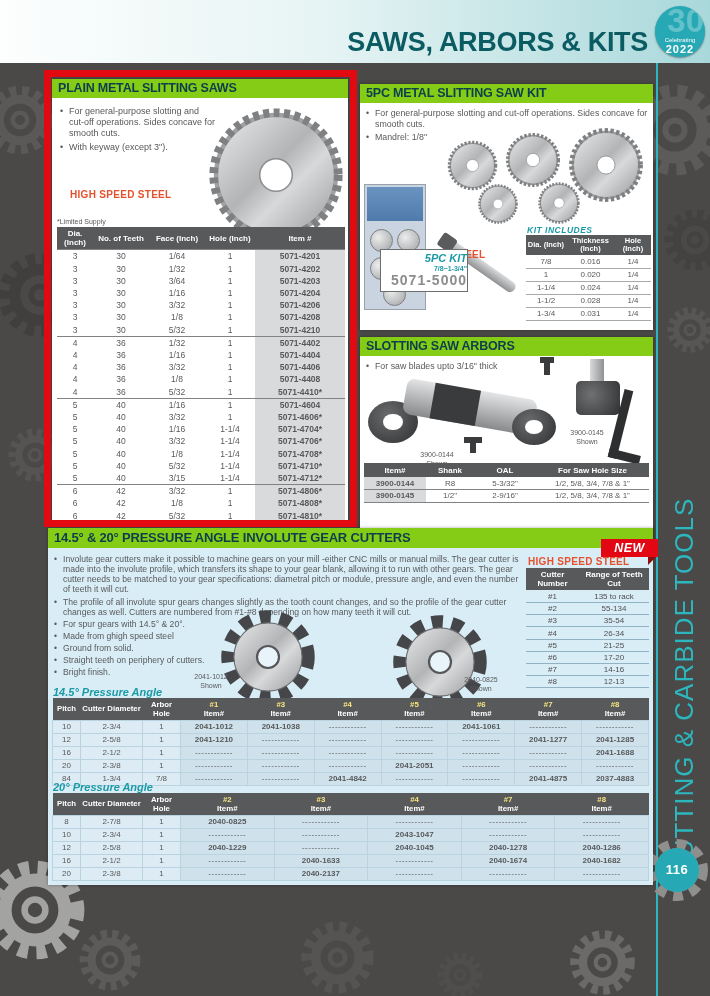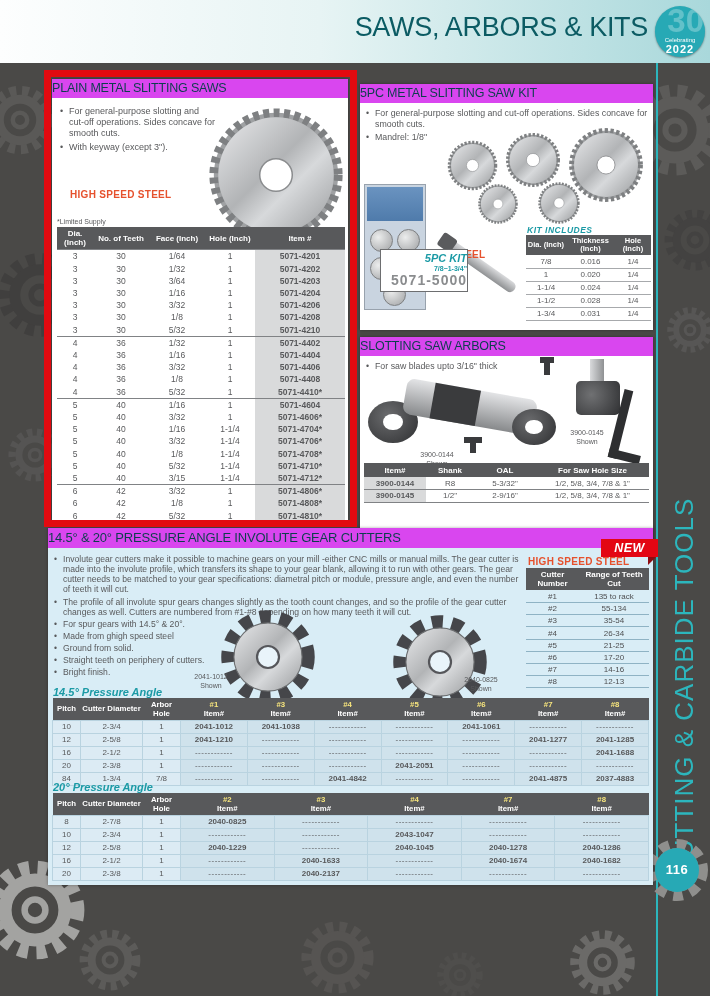--- a/index.html
+++ b/index.html
@@ -7,41 +7,41 @@
   body{font-family:"Liberation Sans","DejaVu Sans",sans-serif}
   .page{position:relative;width:710px;height:996px;background:#4a4947;overflow:hidden}
 
   
   .bg-gear{position:absolute;pointer-events:none}
   .bg-gear use{stroke:currentColor;fill:none}
 
   
   .banner{position:absolute;left:0;top:0;width:710px;height:63px;
     background:linear-gradient(90deg,#fdfefe 0%,#e7f4f4 45%,#a9d8db 100%)}
-  .banner-title{position:absolute;right:62px;top:12px;font-size:27px;font-weight:400;
+  .banner-title{position:absolute;right:62px;top:27px;font-size:27px;font-weight:700;
     color:#0b5b63;letter-spacing:-0.3px;white-space:nowrap}
   .badge{position:absolute;right:5px;top:6px;width:50px;height:51px;border-radius:50%;
     background:#27a9b5;overflow:hidden;box-shadow:0 1px 2px rgba(0,0,0,.4)}
   .badge-ghost{position:absolute;right:1px;top:-4px;font-size:33px;font-weight:800;color:rgba(255,255,255,.28)}
   .badge-cel{position:absolute;bottom:14px;width:100%;text-align:center;font-size:6px;color:#fff}
   .badge-yr{position:absolute;bottom:2px;width:100%;text-align:center;font-size:11px;font-weight:800;color:#fff;letter-spacing:1px}
 
   
   .sideline{position:absolute;left:656px;top:63px;width:2px;height:933px;background:#2cb6bd}
   .vtext{position:absolute;right:10px;top:378px;height:500px;writing-mode:vertical-rl;
     transform:rotate(180deg);font-size:26px;letter-spacing:1px;color:#2cb6bd;font-weight:500;white-space:nowrap}
   .pagegear{position:absolute;left:644px;top:836px;width:66px;height:68px}
   .pagegear svg{position:absolute;left:0;top:0}
   .pnum{position:absolute;left:11px;top:12px;width:44px;height:44px;border-radius:50%;background:#27a9b5;
     color:#fff;font-weight:800;font-size:13px;text-align:center;line-height:44px;letter-spacing:0.5px}
 
   
   .panel{position:absolute;background:#fff;box-shadow:0 0 3px rgba(0,0,0,.35)}
-  .titlebar{position:absolute;left:0;top:0;right:0;height:19px;background:#d946ef;color:#0d3e4d;
-    font-weight:400;font-size:12.5px;line-height:19px;letter-spacing:-0.2px;white-space:nowrap}
+  .titlebar{position:absolute;left:0;top:0;right:0;height:19px;background:#84cc16;color:#0d3e4d;
+    font-weight:700;font-size:12.5px;line-height:19px;padding-left:6px;letter-spacing:-0.2px;white-space:nowrap}
   .bullets{list-style:none;position:absolute;color:#58595b}
   .bullets li{position:relative;padding-left:9px;margin-bottom:3px;line-height:1.22}
   .bullets li::before{content:"•";position:absolute;left:0;top:0}
   .hss{position:absolute;color:#e6512d;font-weight:800;font-size:10px;letter-spacing:0.3px;white-space:nowrap}
   .caption{position:absolute;font-size:7px;color:#58595b;text-align:center;white-space:pre-line;line-height:1.25}
 
   
   table{border-collapse:collapse;table-layout:fixed}
   th{background:#58595b;color:#fff;font-weight:700;text-align:center;vertical-align:middle}
   td{text-align:center;vertical-align:middle}

